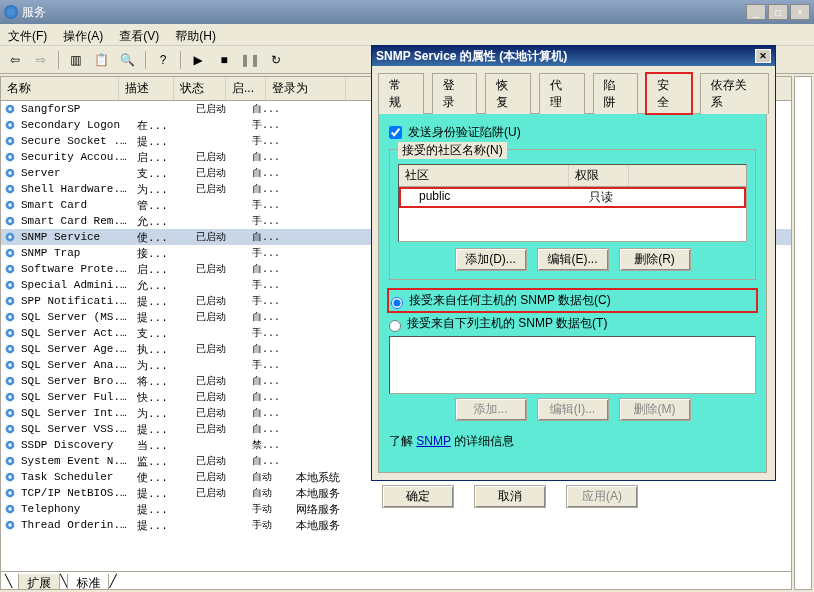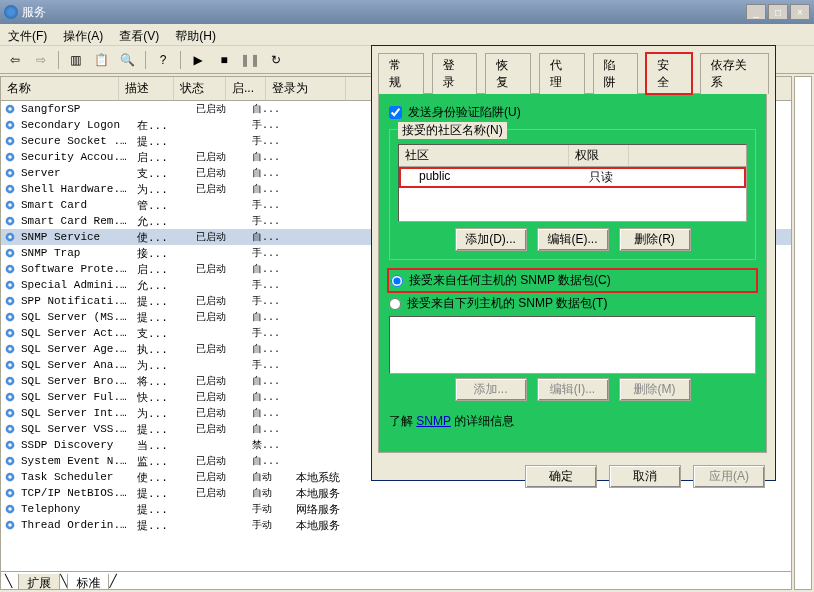--- a/index.html
+++ b/index.html
@@ -32,41 +32,41 @@
 .tabs-bottom{display:flex;border-top:1px solid #aca899;padding:2px 4px;font-size:11px}
 .tab-b{padding:1px 8px;border:1px solid #aca899;border-top:none;background:#ece9d8;cursor:pointer}
 .tab-b.active{background:#fff}
 .dialog{position:absolute;left:371px;top:45px;width:405px;height:436px;background:#ece9d8;border:1px solid #0a246a}
 .dlg-title{height:20px;background:linear-gradient(#0a246a,#3a6ea5);color:#fff;display:flex;align-items:center;padding:0 4px;font-family:"Courier New",monospace;font-size:12px;font-weight:bold}
 .dlg-close{margin-left:auto;width:16px;height:14px;background:#d4d0c8;border:1px solid #fff;font-size:9px;display:flex;align-items:center;justify-content:center;cursor:pointer;color:#000}
 .dlg-tabs{display:flex;padding:6px 6px 0 6px;gap:8px}
 .dlg-tab{padding:3px 10px;border:1px solid #aca899;border-bottom:none;background:#ece9d8;cursor:pointer;position:relative;top:1px}
 .dlg-tab.active{background:#ece9d8;border-top:2px solid #red;z-index:2}
 .dlg-tab.hl{outline:2px solid #d22;outline-offset:-1px}
-.dlg-body{margin:0 8px 6px 6px;border:1px solid #aca899;padding:10px;height:360px;background:#22c55e}
+.dlg-body{margin:0 8px 6px 6px;border:1px solid #aca899;padding:10px;height:360px;background:#5eead4}
 .chk{display:flex;align-items:center;gap:6px;margin-bottom:8px}
 .chk input{width:13px;height:13px}
 .group{border:1px solid #aca899;padding:8px;margin-bottom:10px;position:relative}
 .group-title{position:absolute;top:-8px;left:8px;background:#ece9d8;padding:0 4px}
 .comm-list{background:#fff;border:1px inset #aca899;height:78px;margin:6px 0}
 .comm-header{display:flex;background:#ece9d8;border-bottom:1px solid #aca899}
 .ch{padding:2px 6px;border-right:1px solid #d4d0c8}
 .ch-comm{width:170px}.ch-perm{width:60px}
 .comm-row{display:flex;padding:2px 20px;font-family:"Courier New",monospace}
 .comm-row.hl{outline:2px solid #d22;outline-offset:-2px}
 .cr-comm{width:170px}.cr-perm{width:60px}
 .btns{display:flex;gap:10px;justify-content:center}
 .btn{padding:2px 8px;border:1px solid #aca899;background:#ece9d8;cursor:pointer;min-width:72px;text-align:center;box-shadow:1px 1px 0 #fff inset,-1px -1px 0 #888 inset}
 .btn:disabled,.btn.dis{color:#888}
-.radio-row{display:flex;align-items:center;gap:6px;margin:4px 0}
+.radio-row{display:flex;align-items:flex-end;gap:6px;margin:4px 0}
 .radio-row input{width:12px;height:12px}
 .radio-row.hl{outline:2px solid #d22;padding:2px;outline-offset:0}
 .host-list{background:#fff;border:1px inset #aca899;height:58px;margin:4px 0}
 .link{color:#0000cc;text-decoration:underline;cursor:pointer}
-.dlg-foot{display:flex;gap:12px;justify-content:flex-end;padding:6px 10px}
+.dlg-foot{display:flex;gap:20px;justify-content:flex-start;padding:6px 10px}
 svg.gear{width:14px;height:14px}
 .right-pane{width:18px;background:#fff;border:1px solid #aca899;margin:2px}
 </style>
 </head>
 <body>
 
 <div class="titlebar">
   <span class="title-icon"></span>
   <span>服务</span>
   <div class="window-controls">
@@ -414,20 +414,24 @@
       <span>╲</span>
       <div class="tab-b active">标准</div>
       <span>╱</span>
     </div>
   </div>
 
   <div class="right-pane"></div>
 </div>
 
 <div class="dialog">
+  <div class="dlg-title">
+    <span>SNMP Service 的属性 (本地计算机)</span>
+    <div class="dlg-close">✕</div>
+  </div>
   <div class="dlg-tabs">
     <div class="dlg-tab">常规</div>
     <div class="dlg-tab">登录</div>
     <div class="dlg-tab">恢复</div>
     <div class="dlg-tab">代理</div>
     <div class="dlg-tab">陷阱</div>
     <div class="dlg-tab active hl">安全</div>
     <div class="dlg-tab">依存关系</div>
   </div>
   <div class="dlg-body">

